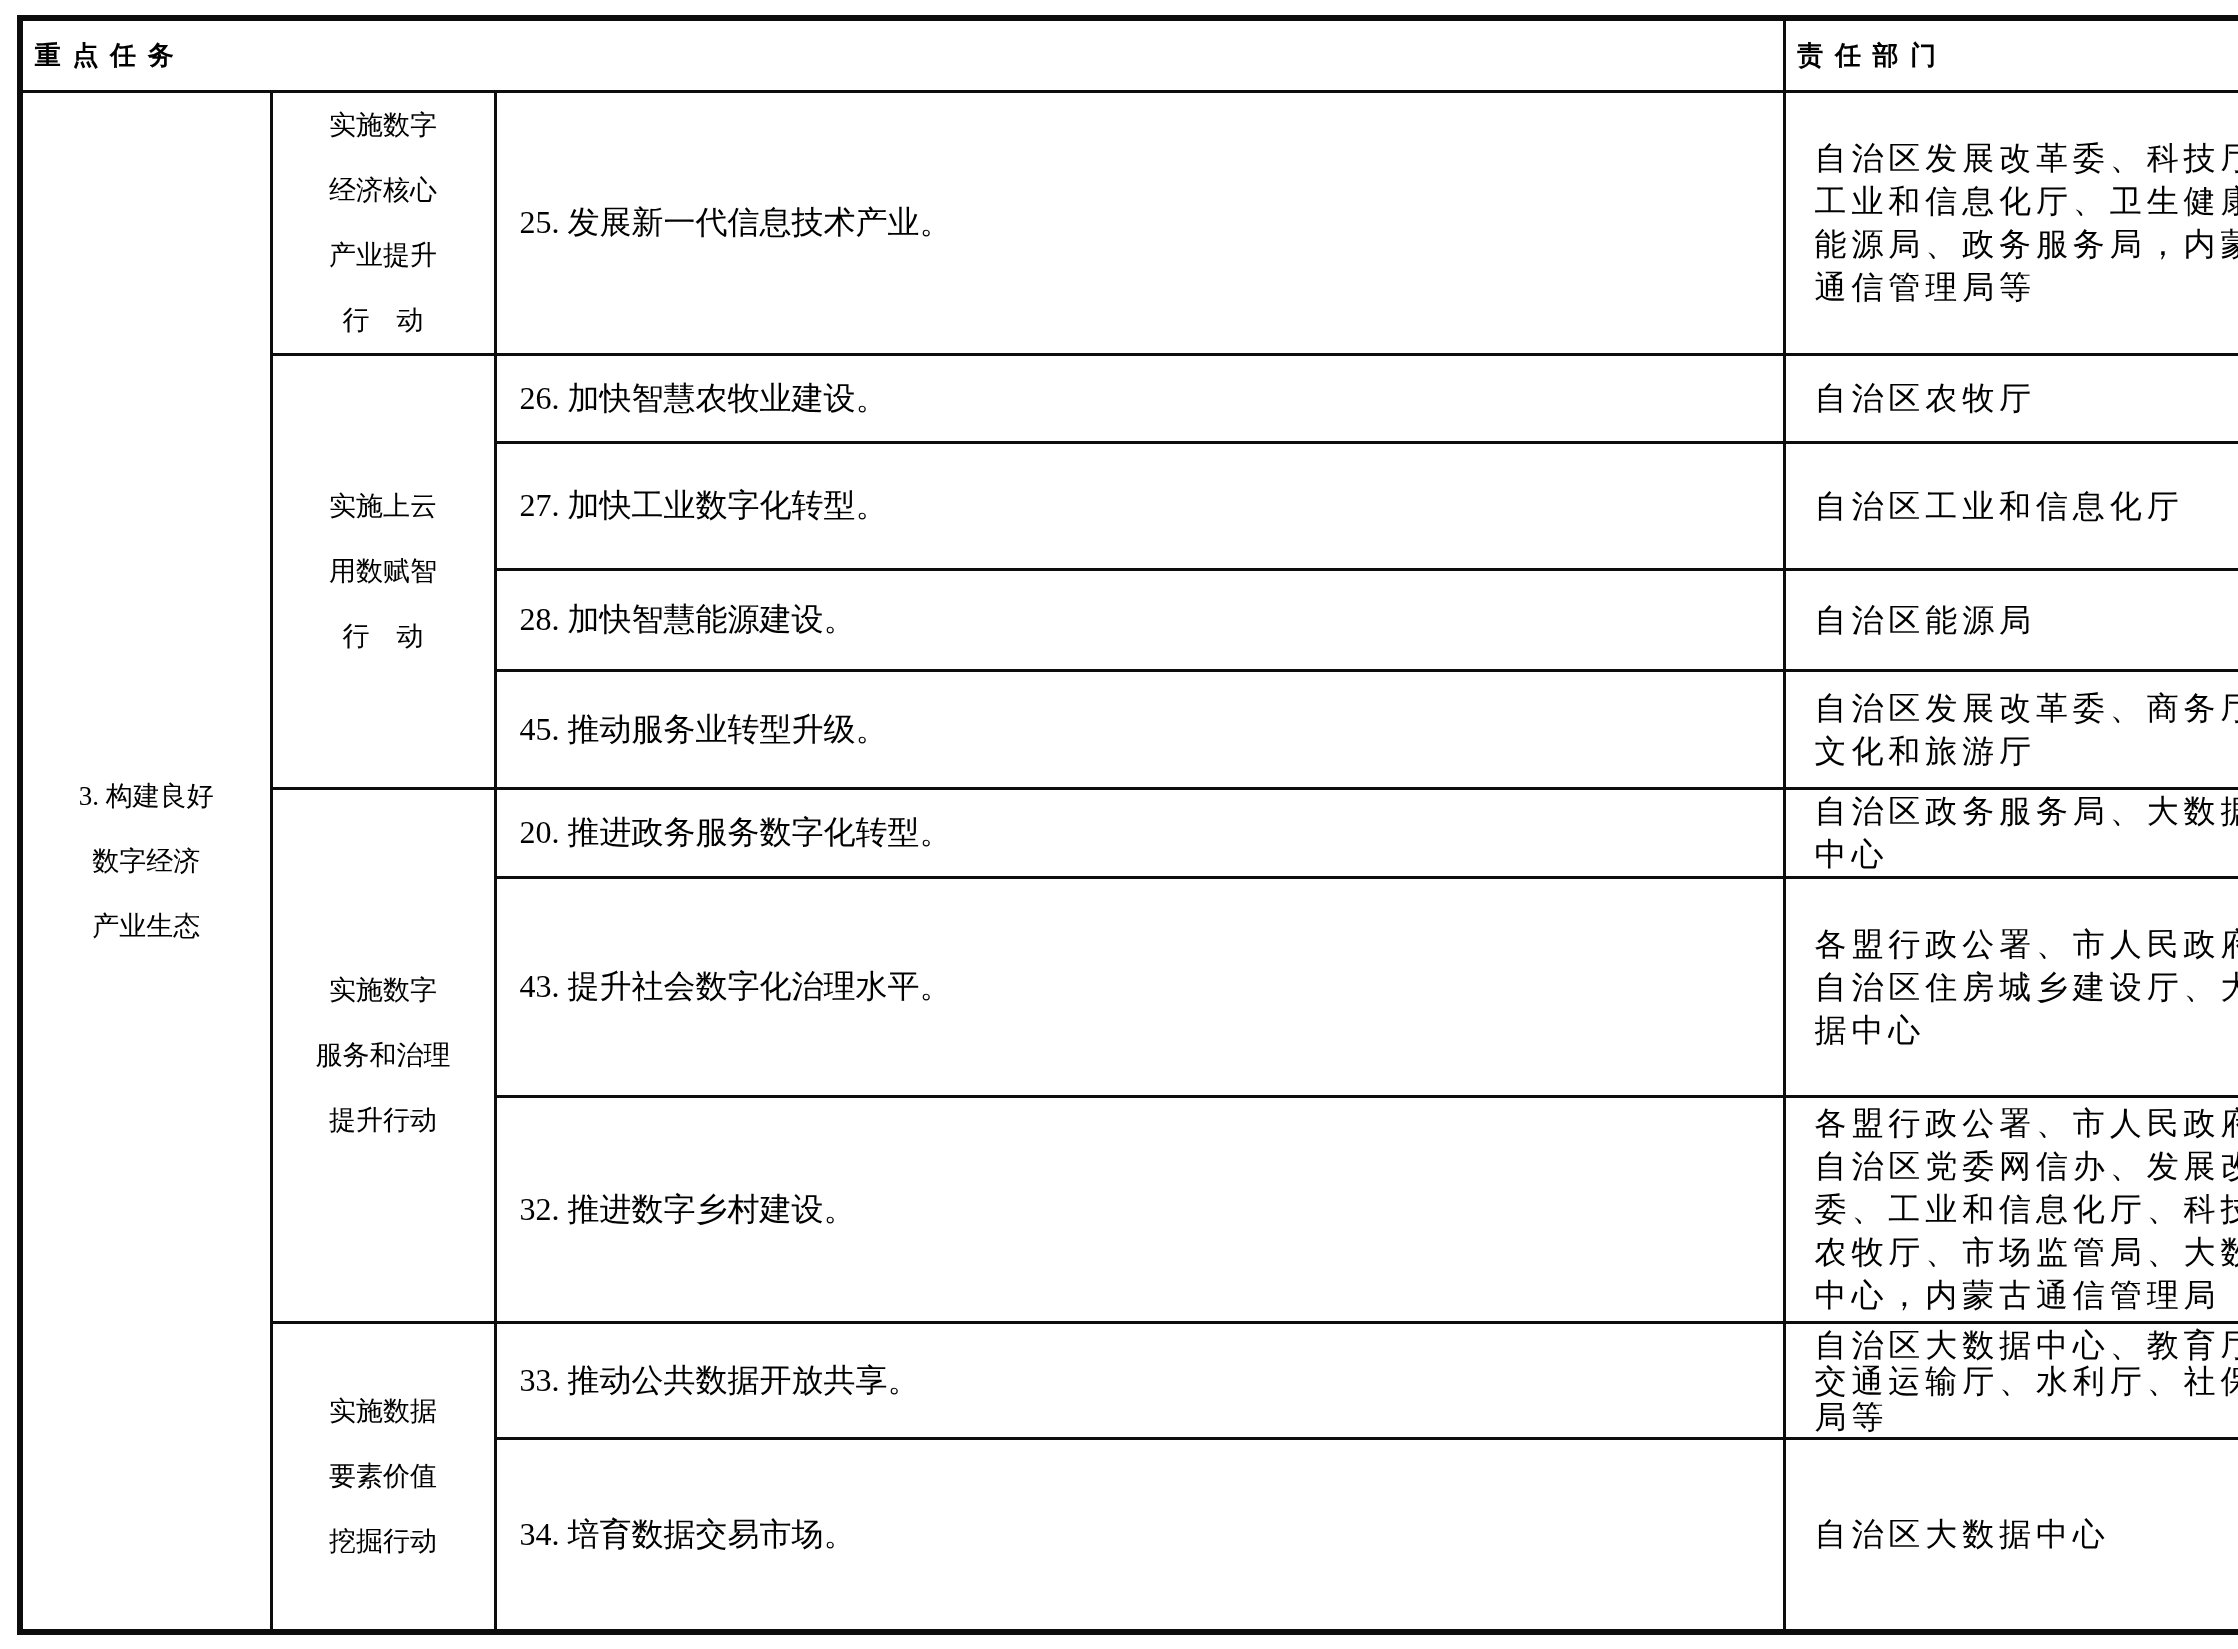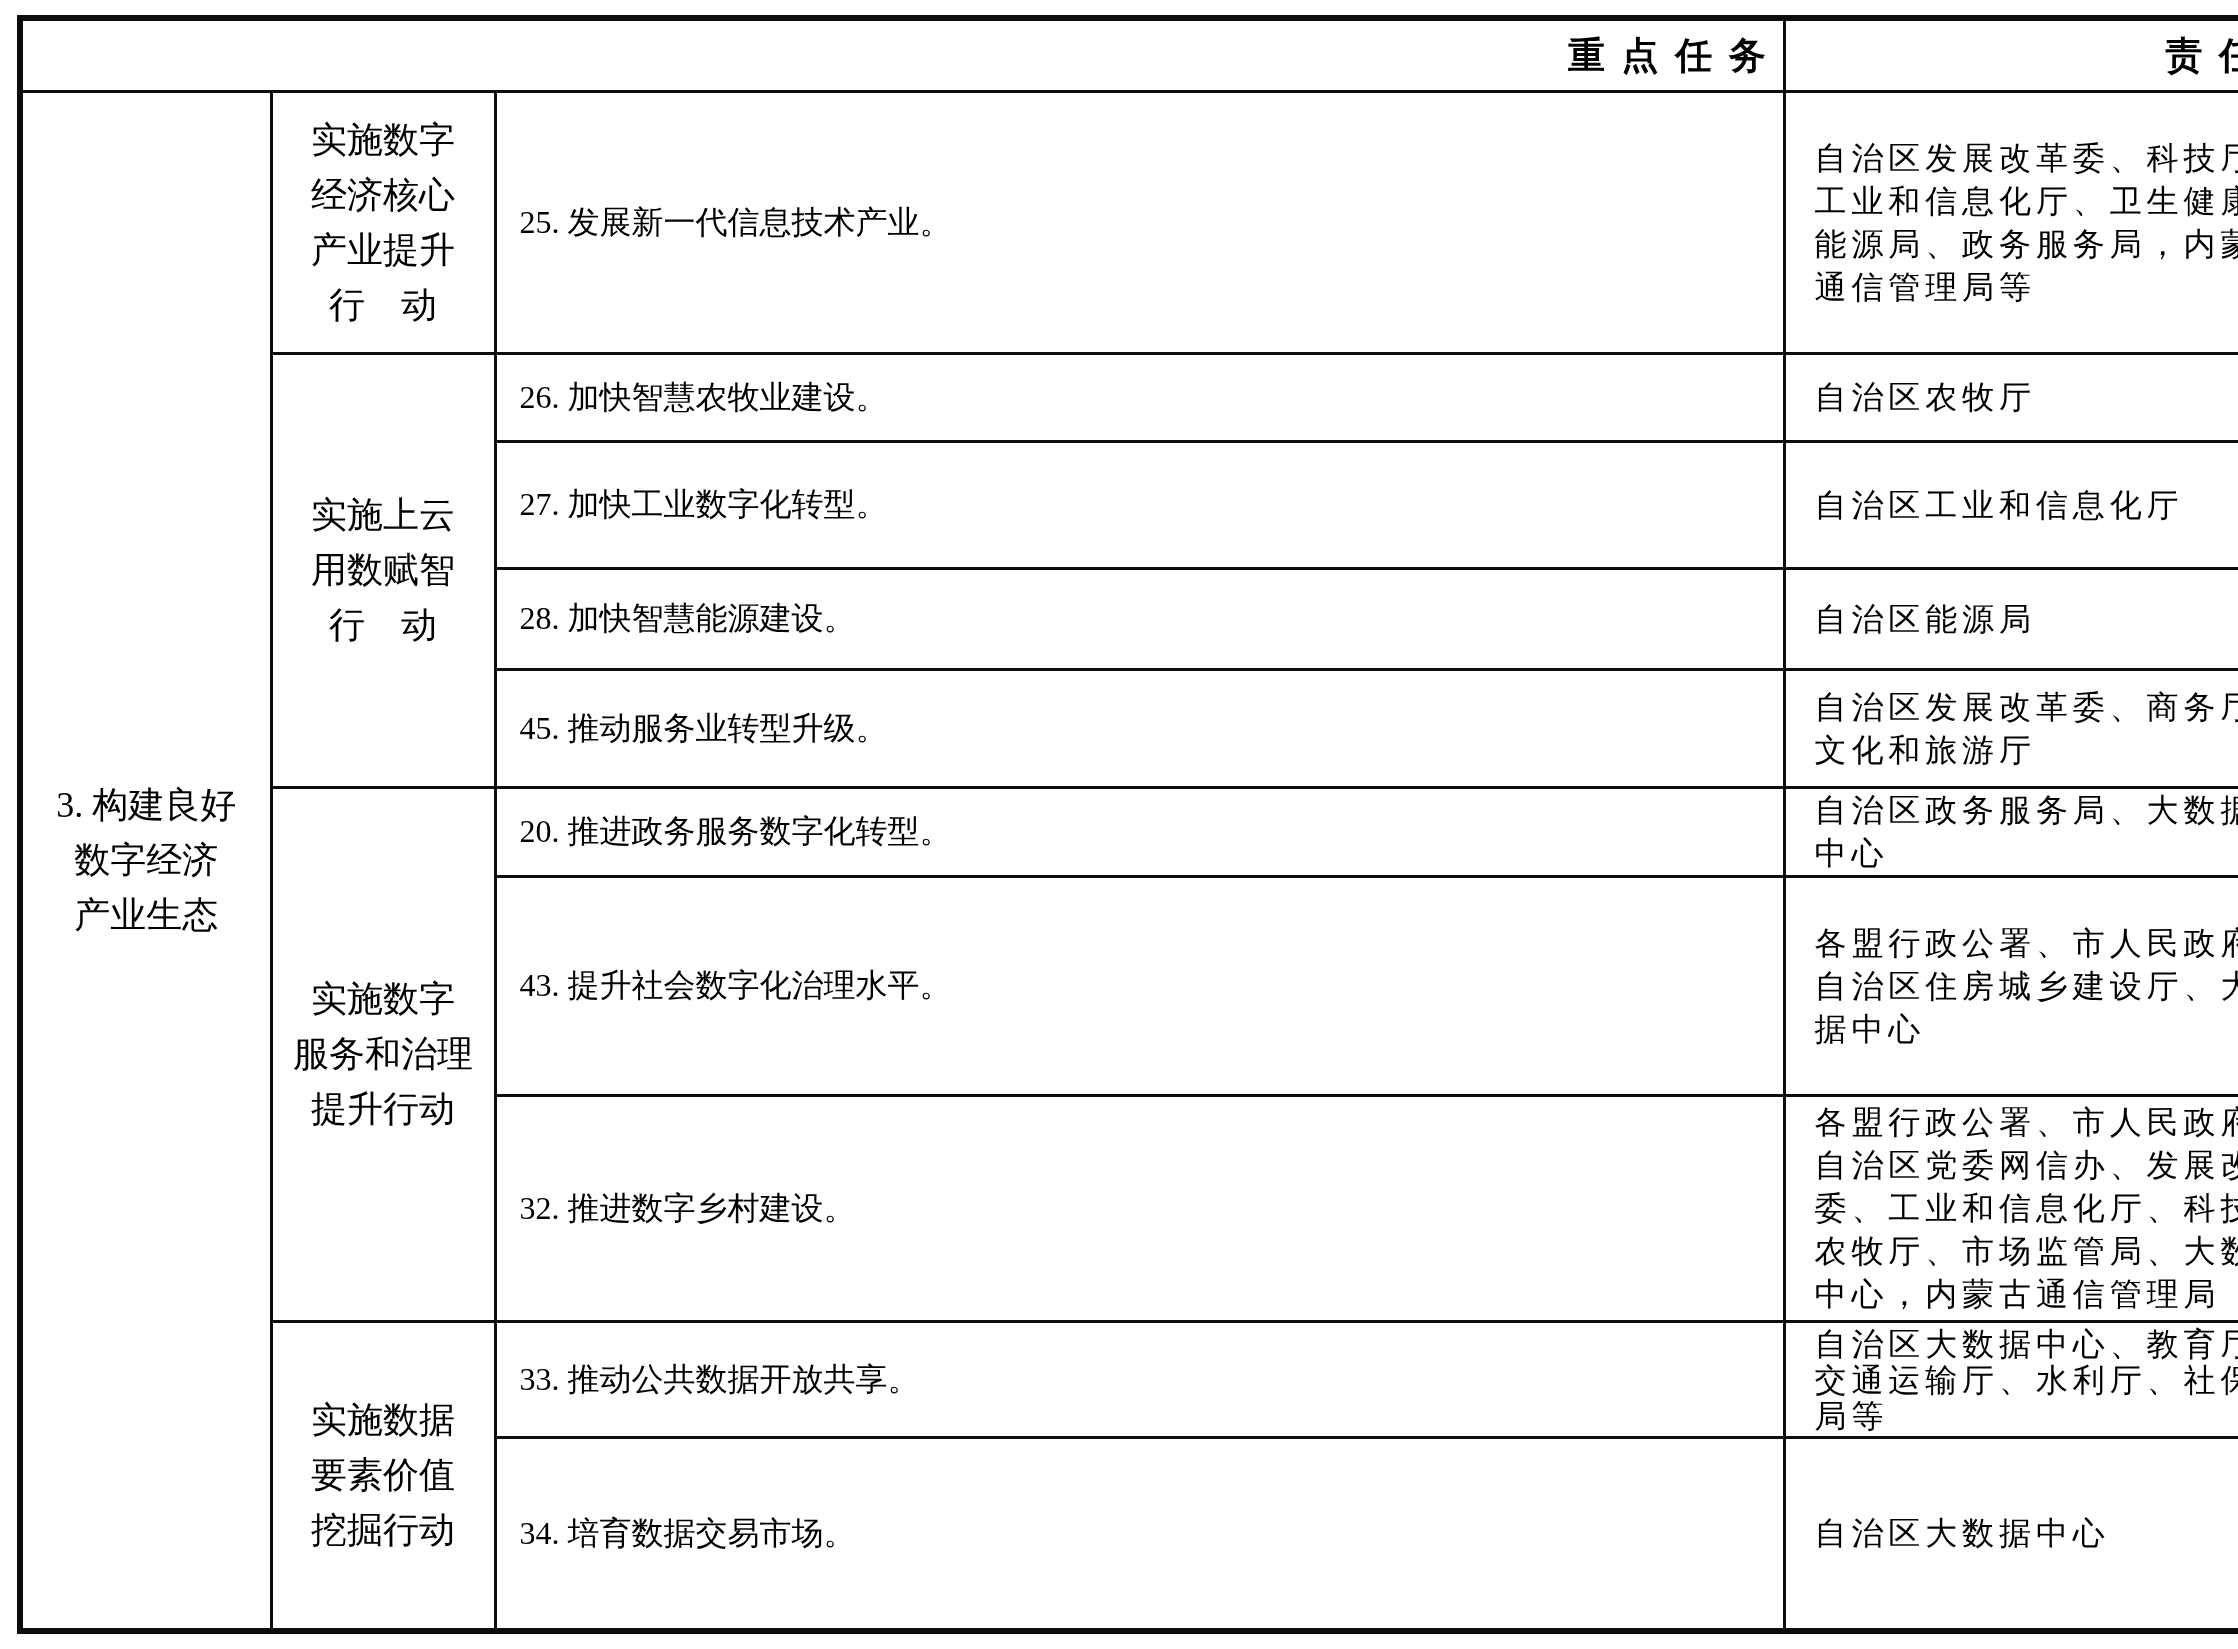--- a/index.html
+++ b/index.html
@@ -32,26 +32,26 @@
   tr.r27{height:127px;}
   tr.r28{height:101px;}
   tr.r29{height:118px;}
   tr.r30{height:87px;}
   tr.r31{height:219px;}
   tr.r32{height:226px;}
   tr.r33{height:116px;}
   tr.r34{height:193px;}
 
   th.hdr{
-    font-size:37px;font-weight:bold;
+    font-size:26px;font-weight:bold;
     letter-spacing:0.45em;text-indent:0.45em;
-    text-align:right;white-space:nowrap;
+    text-align:left;white-space:nowrap;
   }
   td.section-cell,td.group-cell{
-    font-size:36px;line-height:55px;
+    font-size:27px;line-height:65px;
     text-align:center;white-space:pre-line;
   }
   td.task-cell{
     font-size:32px;text-align:left;
     padding-left:23px;padding-right:9px;
     white-space:nowrap;
   }
   td.dept-cell{
     font-size:32px;line-height:43px;
     letter-spacing:4.9px;

